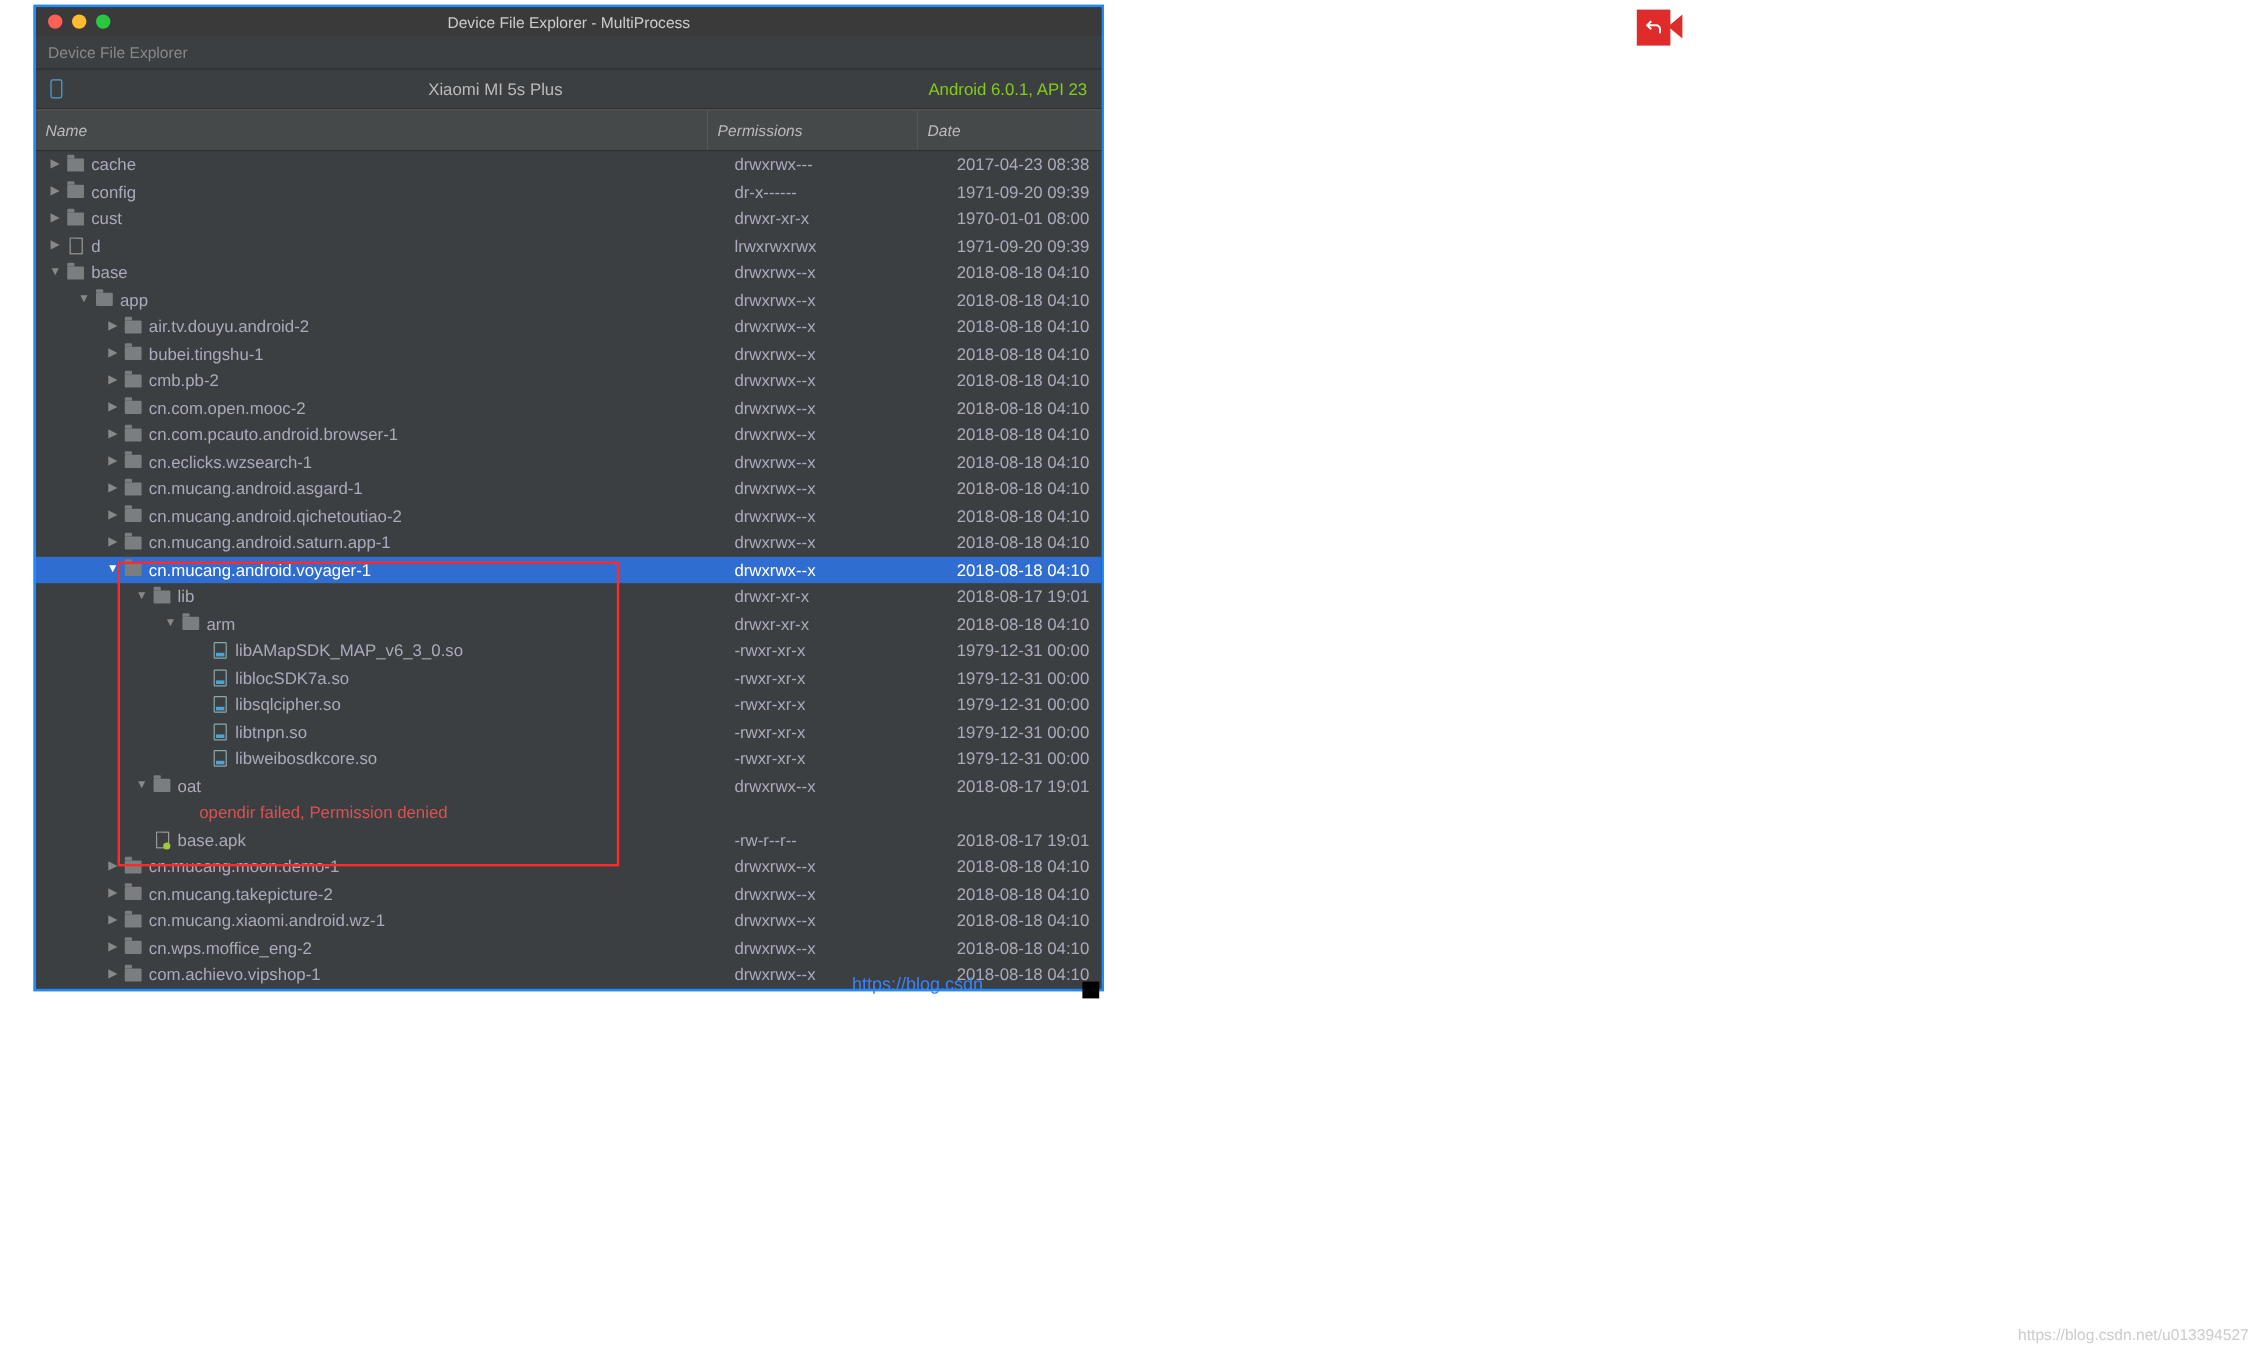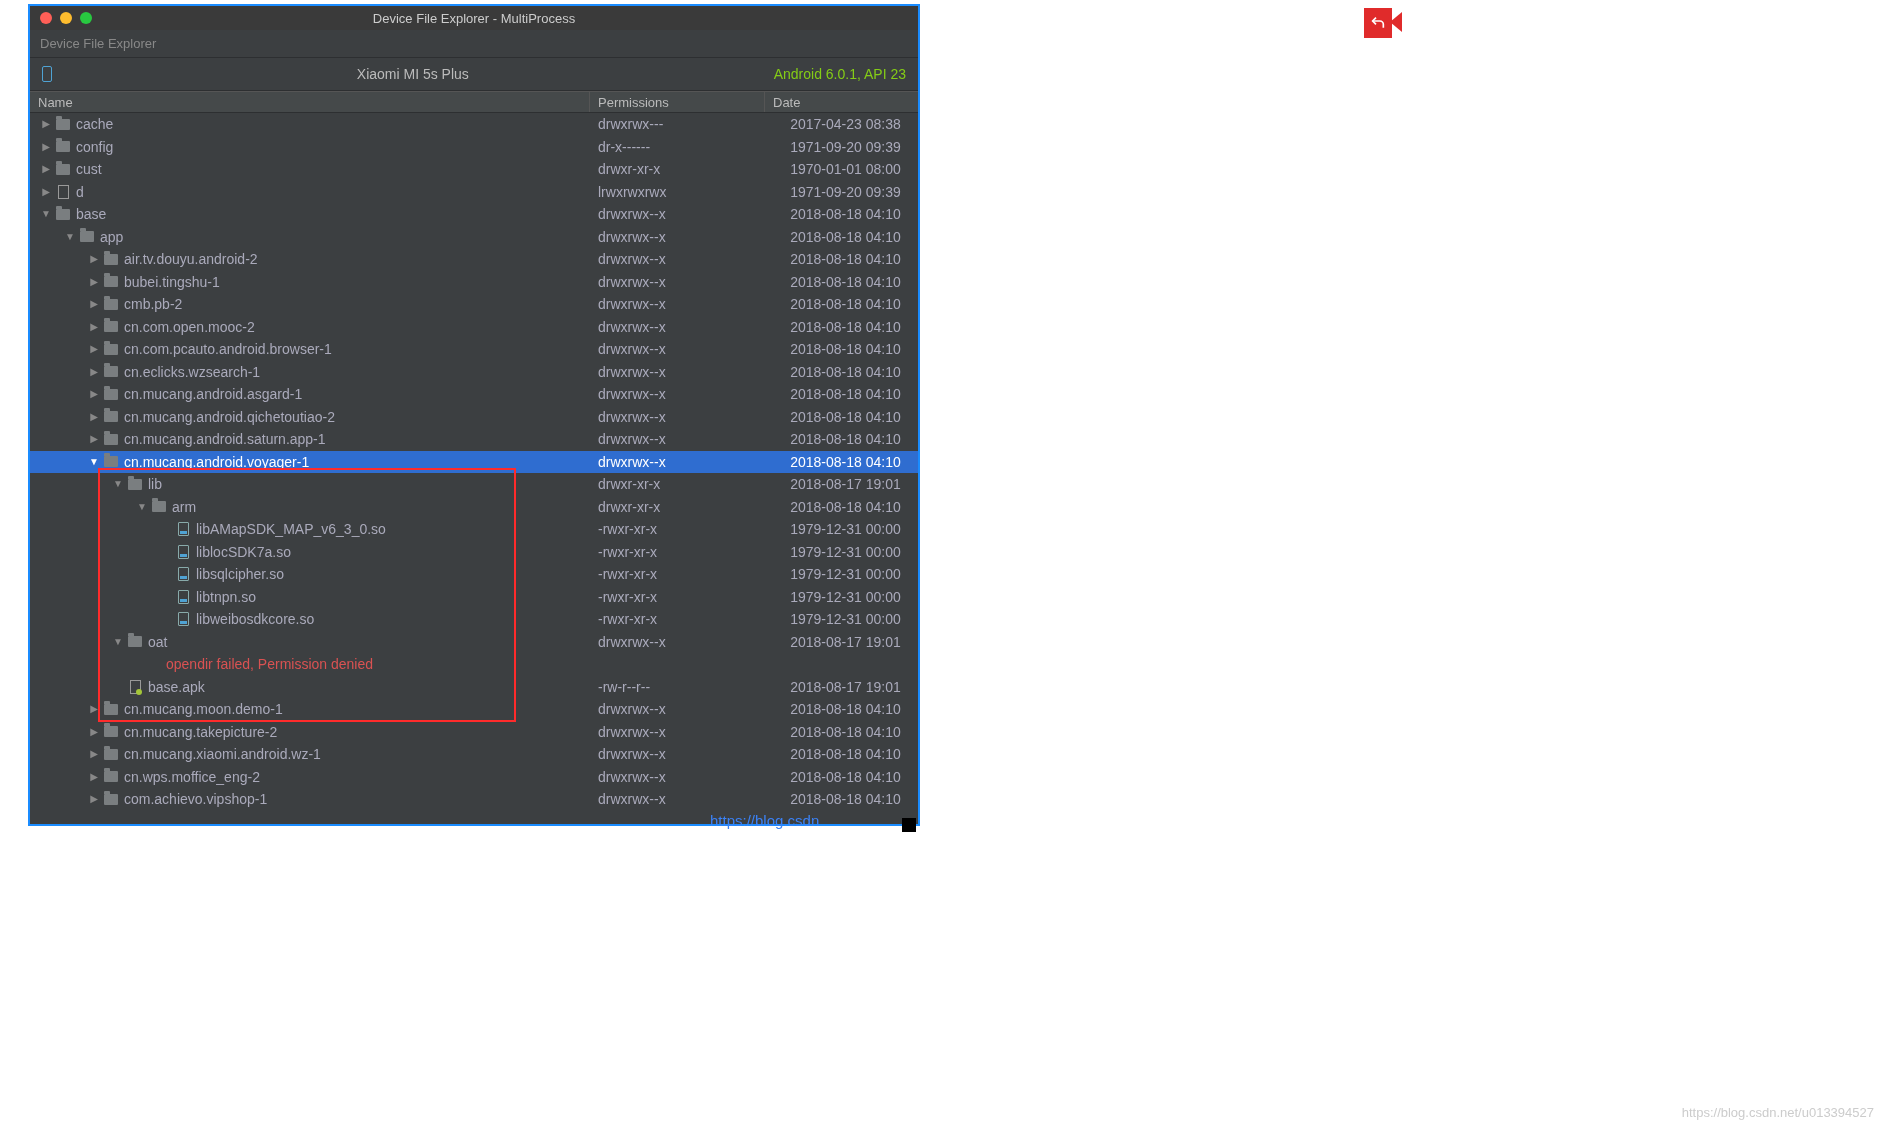--- a/index.html
+++ b/index.html
@@ -7,27 +7,27 @@
 .window { position: absolute; left: 28px; top: 4px; width: 892px; height: 822px; background: #3c3f41; border: 2px solid #1a8cff; overflow: hidden; }
 .titlebar { height: 24px; background: #3a3a3a; display: flex; align-items: center; position: relative; color: #ccc; font-size: 13px; }
 .traffic { display: flex; gap: 8px; margin-left: 10px; }
 .tl { width: 12px; height: 12px; border-radius: 50%; }
 .tl.r { background: #ff5f57; } .tl.y { background: #febc2e; } .tl.g { background: #28c840; }
 .titlebar .title { position: absolute; left: 50%; transform: translateX(-50%); text-align: center; }
 .subtitle { padding: 6px 10px; color: #888; font-size: 13px; border-bottom: 1px solid #2d2f31; }
 .devicebar { padding: 8px 12px; color: #bbb; font-size: 14px; display: flex; align-items: center; gap: 8px; border-bottom: 1px solid #2d2f31; justify-content: space-between; }
 .devicebar .faded { color: #84cc16; }
 .dev-icon { width: 10px; height: 16px; border: 1px solid #4fa3d4; border-radius: 2px; display: inline-block; }
-.colheader { display: flex; border-top: 1px solid #555; border-bottom: 1px solid #2d2f31; background: #45494a; color: #bbb; font-size: 13px; height: 22px; align-items: center; }
+.colheader { display: flex; border-top: 1px solid #555; border-bottom: 1px solid #2d2f31; background: #45494a; color: #bbb; font-size: 13px; height: 35px; align-items: center; font-style: italic; }
 .colheader > div { padding: 0 8px; border-right: 1px solid #555; height: 100%; display: flex; align-items: center; }
 .col-name { width: 560px; } .col-perm { width: 175px; } .col-date { flex: 1; border-right: none !important; }
 .tree { color: #aab; font-size: 14px; }
 .row { display: flex; align-items: center; height: 22.5px; line-height: 22.5px; }
 .row .c-name { width: 560px; display: flex; align-items: center; overflow: hidden; white-space: nowrap; }
-.row .c-perm { width: 175px; padding-left: 8px; }
+.row .c-perm { width: 175px; padding-left: 8px; margin-left: 14px; }
 .row .c-date { flex: 1; padding-left: 8px; white-space: nowrap; text-align: center; }
 .row.selected { background: #2f6dd0; color: #fff; }
 .row.selected .c-perm, .row.selected .c-date { color: #fff; }
 .indent  { display: inline-block; }
 .toggle { width: 16px; display: inline-flex; justify-content: center; color: #888; font-size: 10px; }
 .row.selected .toggle { color: #fff; }
 .icon { width: 18px; display: inline-flex; justify-content: center; margin-right: 4px; }
 .folder-icon { width: 14px; height: 11px; background: #7a7e80; border-radius: 1px; position: relative; }
 .folder-icon::before { content:""; position:absolute; top:-3px; left:0; width:6px; height:3px; background:#7a7e80; border-radius:1px 1px 0 0;}
 .file-icon { width: 11px; height: 14px; border: 1px solid #8aa; background: transparent; border-radius: 1px; position: relative; }

